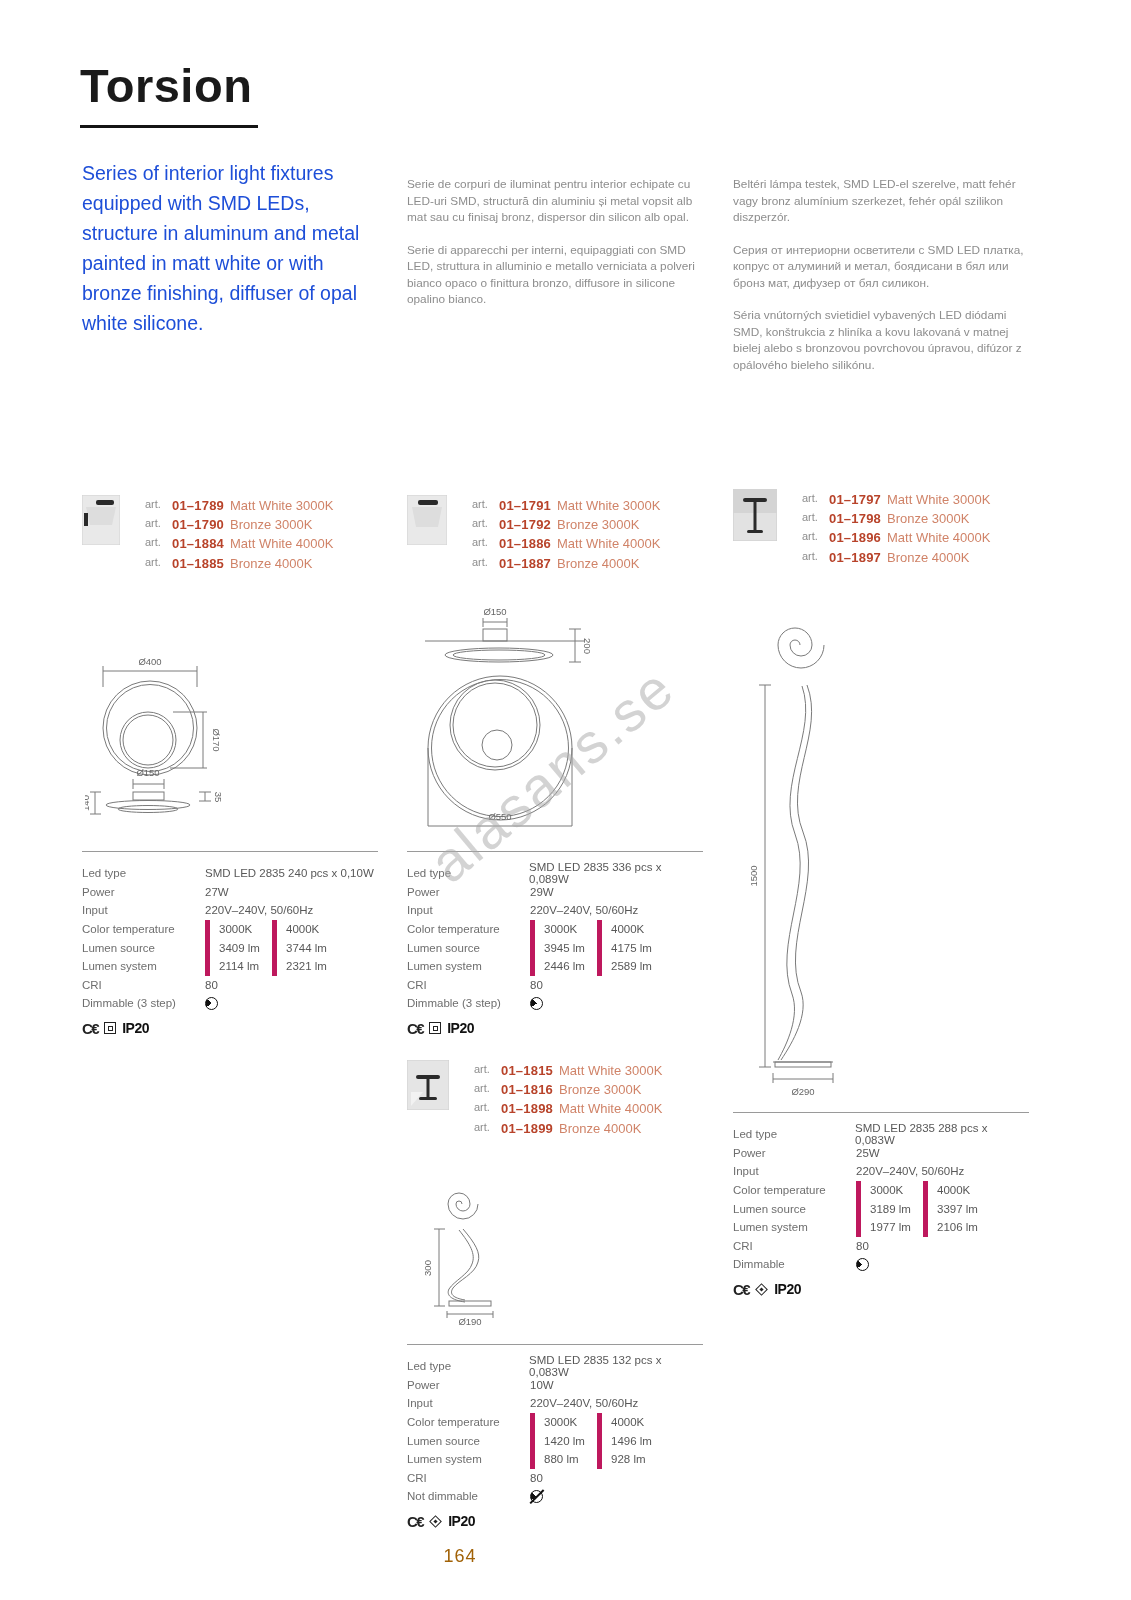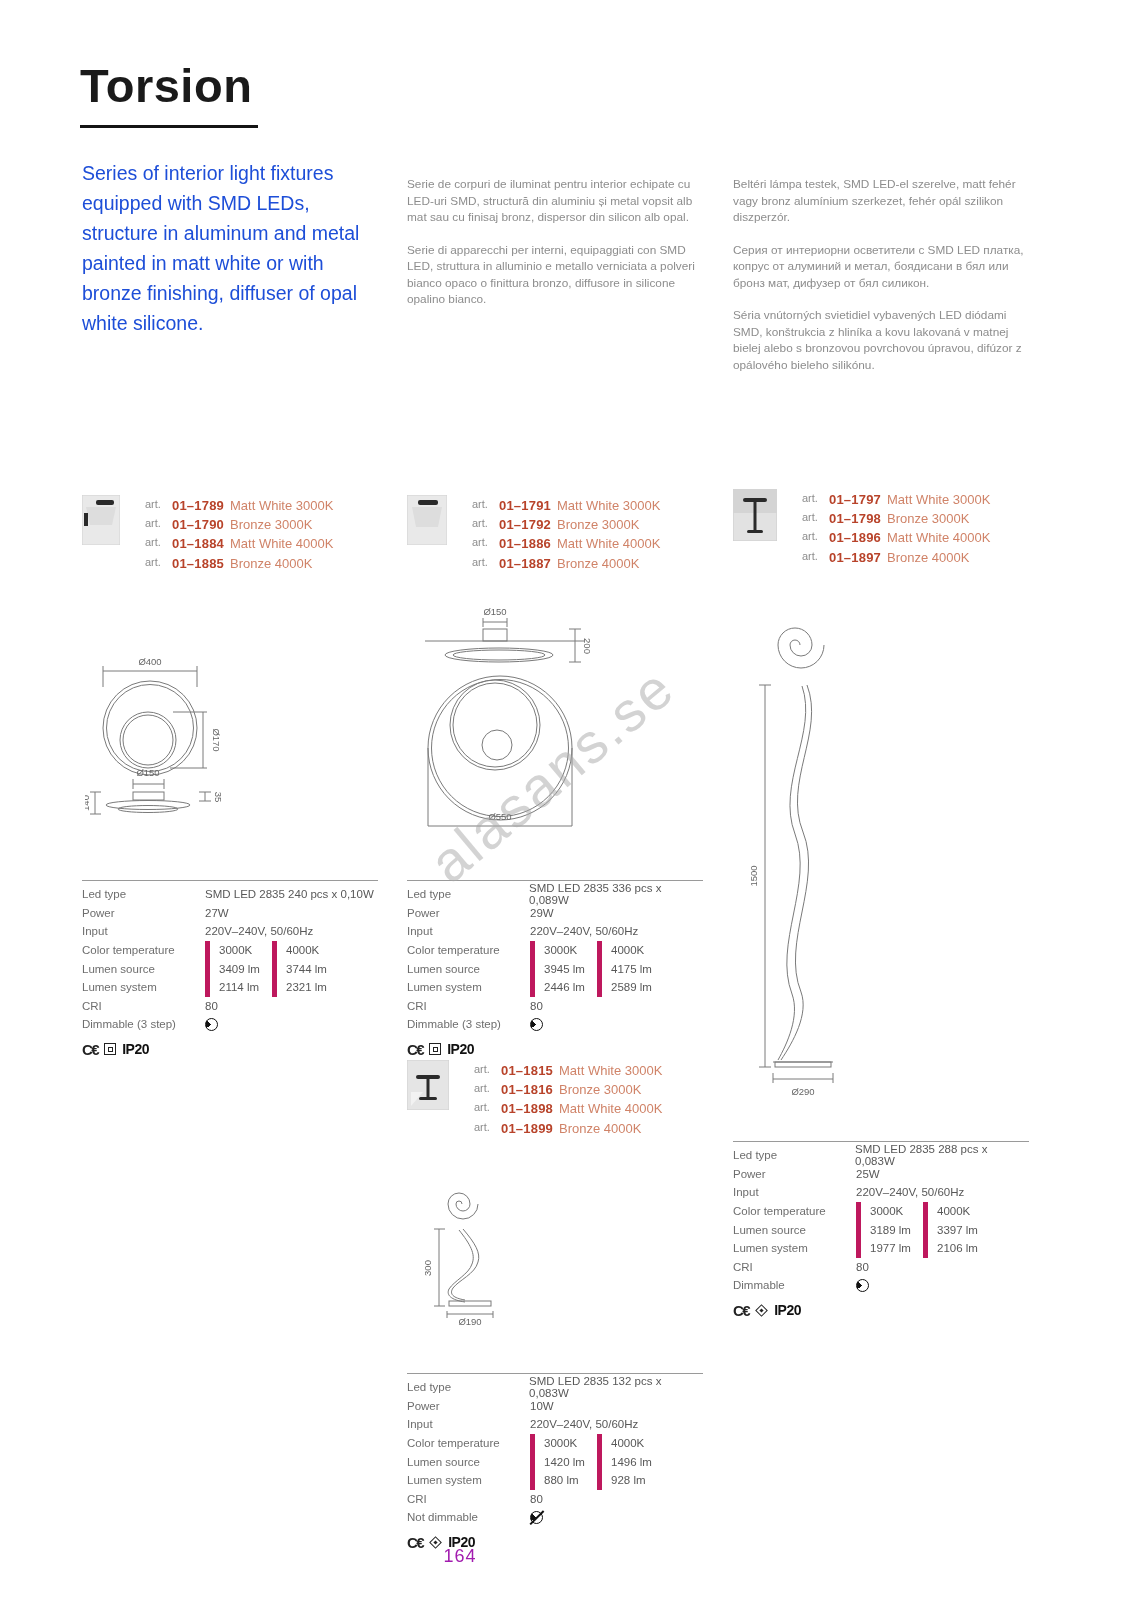--- a/index.html
+++ b/index.html
@@ -26,22 +26,22 @@
   
   .product { display:flex; gap:9px; }
   .thumb { flex:0 0 auto; }
   .variants { display:flex; flex-direction:column; padding-top:3px; }
   .vrow { display:flex; align-items:flex-start; height:19.2px; font-size:13px; white-space:nowrap;margin-left:16px; }
   .vrow .art { color:#8d8d8d; font-size:11px; width:27px; }
   .vrow .code { color:#b8432a; font-weight:bold; width:58px; letter-spacing:0.2px; }
   .vrow .finish { color:#d08368; }
 
   
-  .spec { width:296px; border-top:1px solid #9a9a9a; padding-top:4px;
-          font-size:11.5px; color:#585858;margin-top:29px; }
+  .spec { width:296px; border-top:1px solid #9a9a9a; padding-top:12px;
+          font-size:11.5px; color:#585858; }
   .srow { display:flex; align-items:center; height:18.6px; }
   .slabel { width:123px; color:#6e6e6e; }
   .sval { color:#585858; }
   .sgroup .sub {
     width:67px; height:100%; display:flex; align-items:center;
     border-left:5px solid #be185d; padding-left:9px; color:#585858;
   }
   .cert { display:flex; align-items:center; gap:4px; margin-top:7px; color:#111; }
   .ce { font-weight:bold; font-size:15px; letter-spacing:-1.5px; color:#222; }
   .ip { font-weight:bold; font-size:14px; letter-spacing:-0.5px; color:#111; }
@@ -66,21 +66,21 @@
   .watermark {
     left:438px; top:838px; font-size:56px; color:#a8a8a8; opacity:0.5;
     transform:rotate(-40deg); transform-origin:0 50%; letter-spacing:3px;
     pointer-events:none; z-index:5;
   }
 
   
   .footer-brand { left:0; width:1131px; top:1527px; text-align:center;
                   color:#c75030; font-weight:bold; font-size:15px; text-decoration:underline; }
   .footer-page { left:0; width:920px; top:1546px; text-align:center;
-                 color:#a21caf; font-size:18px; letter-spacing:1px; }
+                 color:#a16207; font-size:18px; letter-spacing:1px; }
 </style>
 </head>
 <body>
 
 <div class="page">
 
   <div class="abs title">Torsion</div>
 
   <div class="abs intro-en">Series of interior light fixtures equipped with SMD LEDs, structure in aluminum and metal painted in matt white or with bronze finishing, diffuser of opal white silicone.</div>
 

